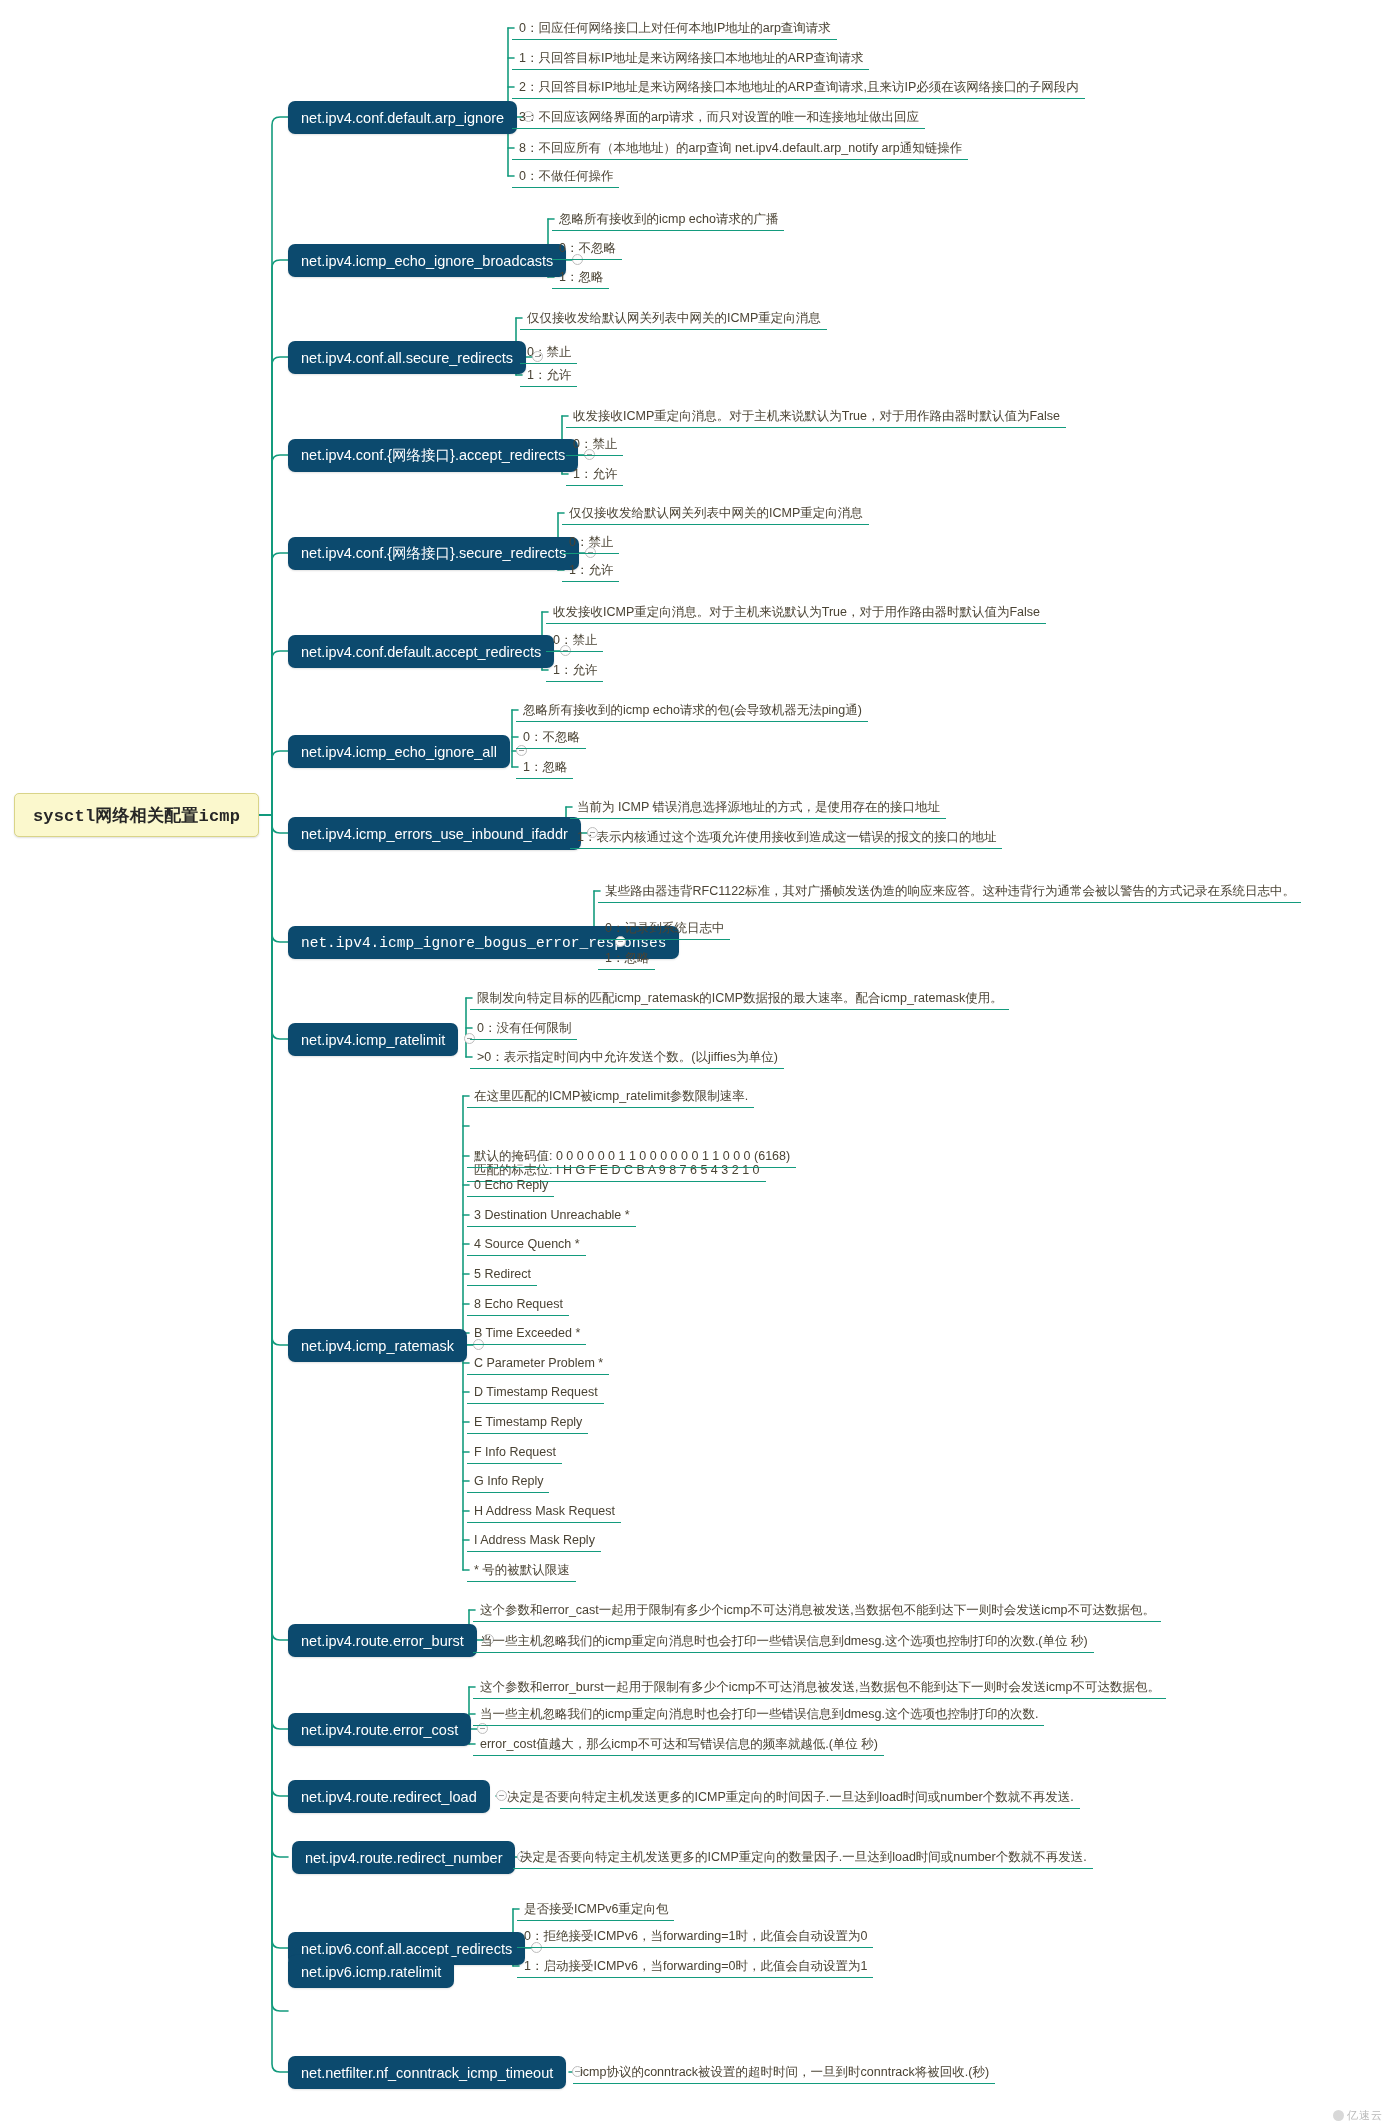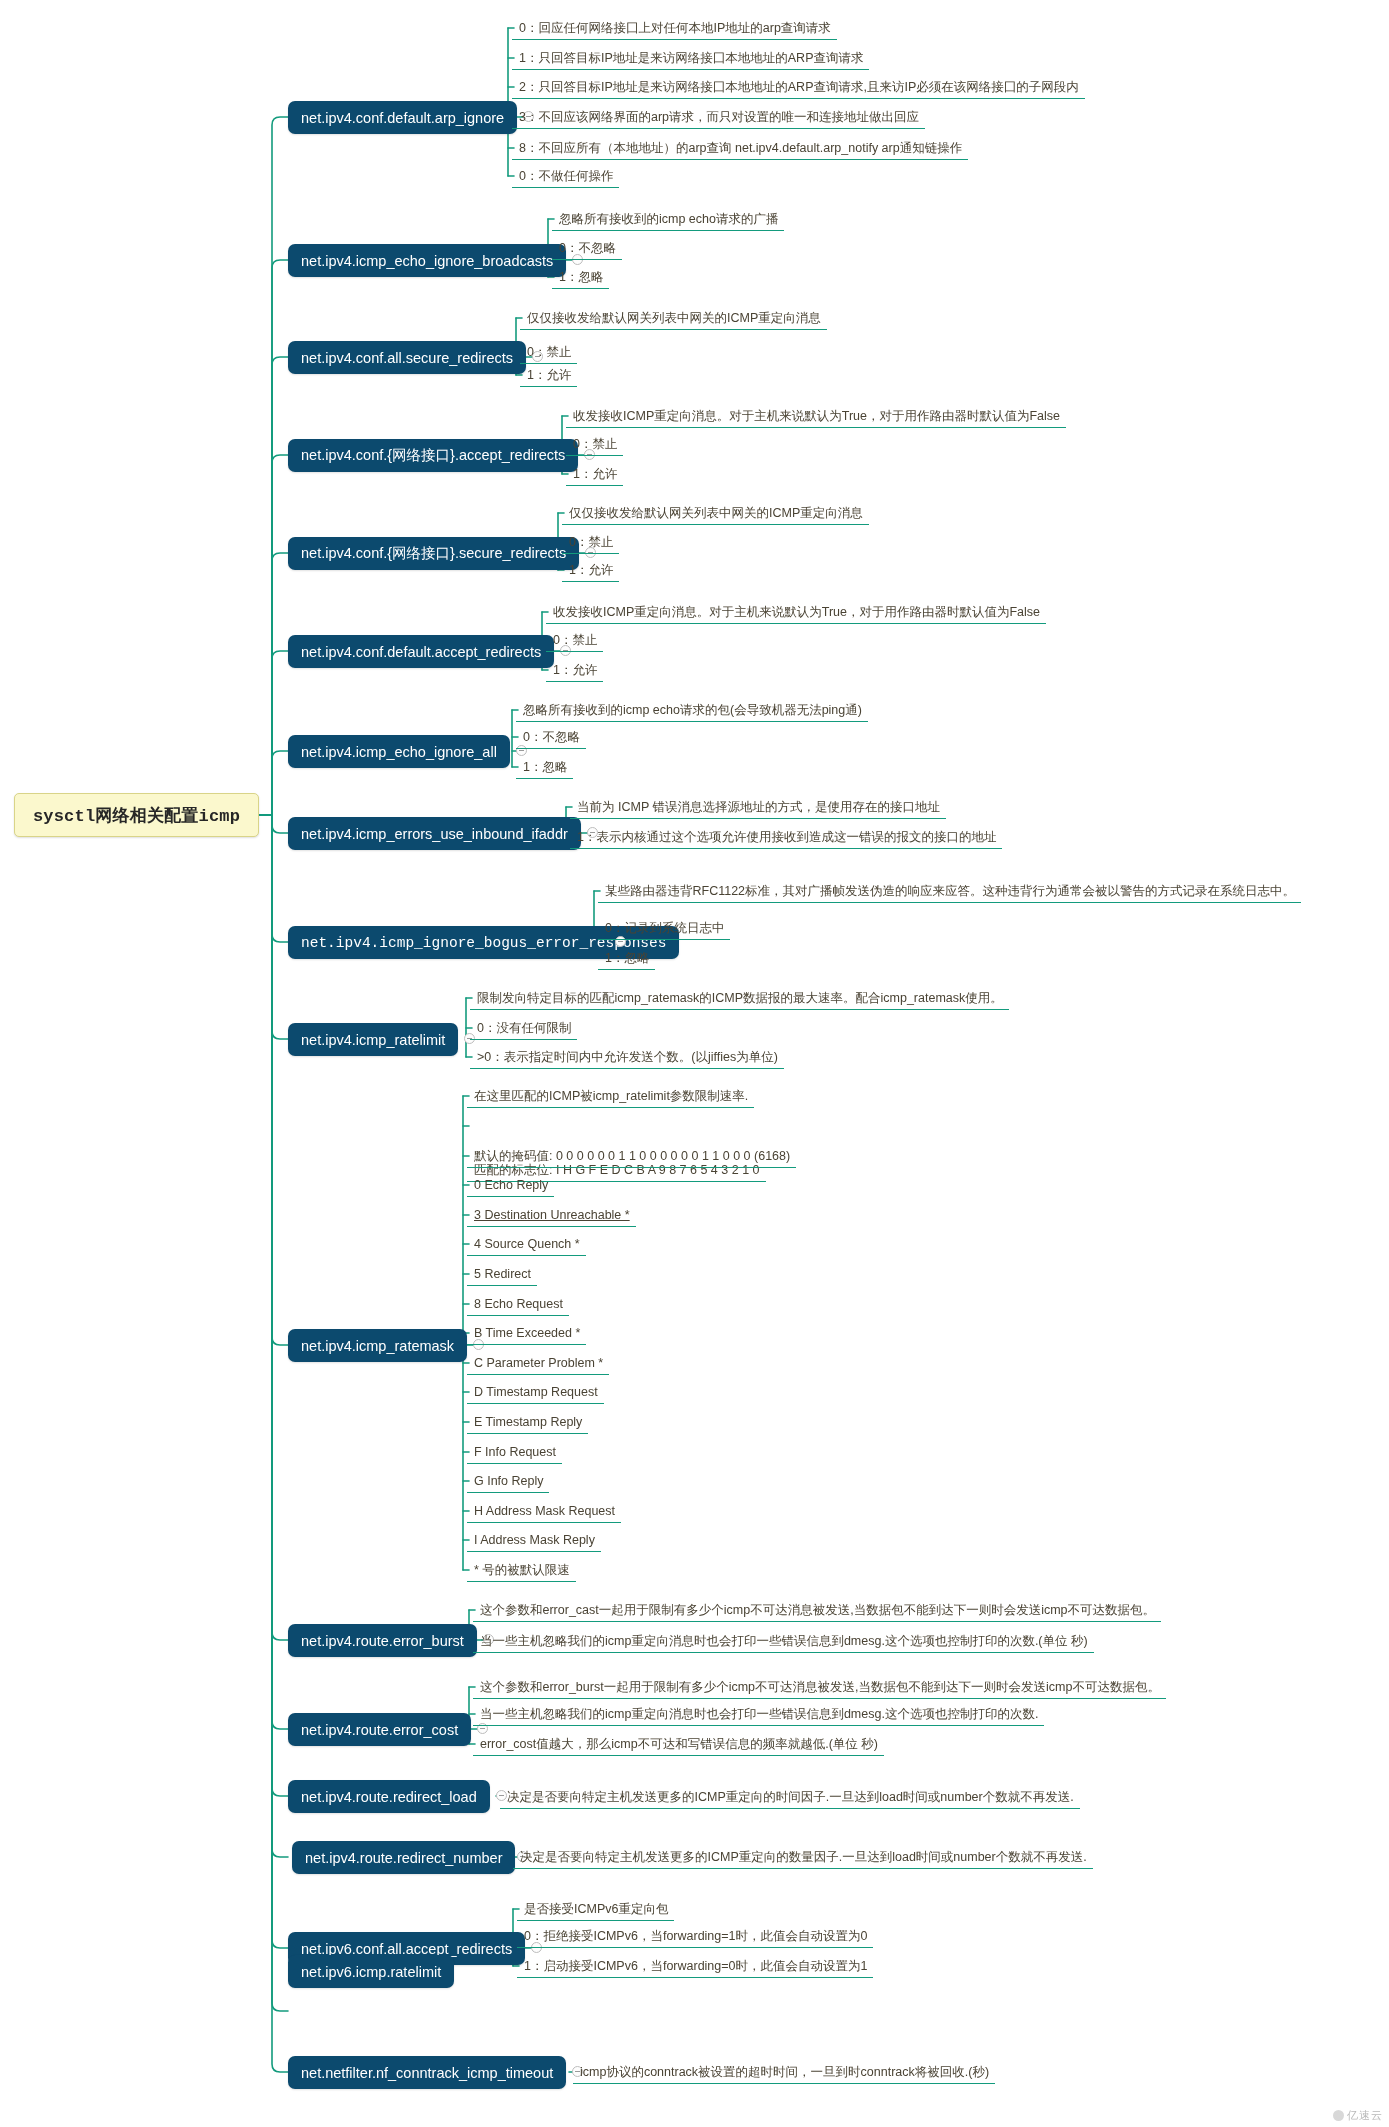--- a/index.html
+++ b/index.html
@@ -294,21 +294,21 @@
       <div class="leaf" style="left: 470px; top: 1018px; max-width: 911px;"><span>0：没有任何限制</span></div>
       <div class="leaf" style="left: 470px; top: 1047px; max-width: 911px;"><span>&gt;0：表示指定时间内中允许发送个数。(以jiffies为单位)</span></div>
       <div class="topic" style="left: 288px; top: 1329px;">
         <span>net.ipv4.icmp_ratemask</span>
       </div>
       <div class="collapser" style="left: 473px; top: 1339px;"></div>
       <div class="leaf" style="left: 467px; top: 1086px; max-width: 914px;"><span>在这里匹配的ICMP被icmp_ratelimit参数限制速率.</span></div>
       <div class="leaf" style="left: 467px; top: 1116px; max-width: 914px; margin-top: 44px;"><span>匹配的标志位: I H G F E D C B A 9 8 7 6 5 4 3 2 1 0</span></div>
       <div class="leaf" style="left: 467px; top: 1146px; max-width: 914px;"><span>默认的掩码值: 0 0 0 0 0 0 1 1 0 0 0 0 0 0 1 1 0 0 0  (6168)</span></div>
       <div class="leaf" style="left: 467px; top: 1175px; max-width: 914px;"><span>0 Echo Reply</span></div>
-      <div class="leaf" style="left: 467px; top: 1205px; max-width: 914px; text-decoration: underline;"><span>3 Destination Unreachable *</span></div>
+      <div class="leaf" style="left: 467px; top: 1205px; max-width: 914px;"><span>3 Destination Unreachable *</span></div>
       <div class="leaf" style="left: 467px; top: 1234px; max-width: 914px;"><span>4 Source Quench *</span></div>
       <div class="leaf" style="left: 467px; top: 1264px; max-width: 914px;"><span>5 Redirect</span></div>
       <div class="leaf" style="left: 467px; top: 1294px; max-width: 914px;"><span>8 Echo Request</span></div>
       <div class="leaf" style="left: 467px; top: 1323px; max-width: 914px;"><span>B Time Exceeded *</span></div>
       <div class="leaf" style="left: 467px; top: 1353px; max-width: 914px;"><span>C Parameter Problem *</span></div>
       <div class="leaf" style="left: 467px; top: 1382px; max-width: 914px;"><span>D Timestamp Request</span></div>
       <div class="leaf" style="left: 467px; top: 1412px; max-width: 914px;"><span>E Timestamp Reply</span></div>
       <div class="leaf" style="left: 467px; top: 1442px; max-width: 914px;"><span>F Info Request</span></div>
       <div class="leaf" style="left: 467px; top: 1471px; max-width: 914px;"><span>G Info Reply</span></div>
       <div class="leaf" style="left: 467px; top: 1501px; max-width: 914px;"><span>H Address Mask Request</span></div>

